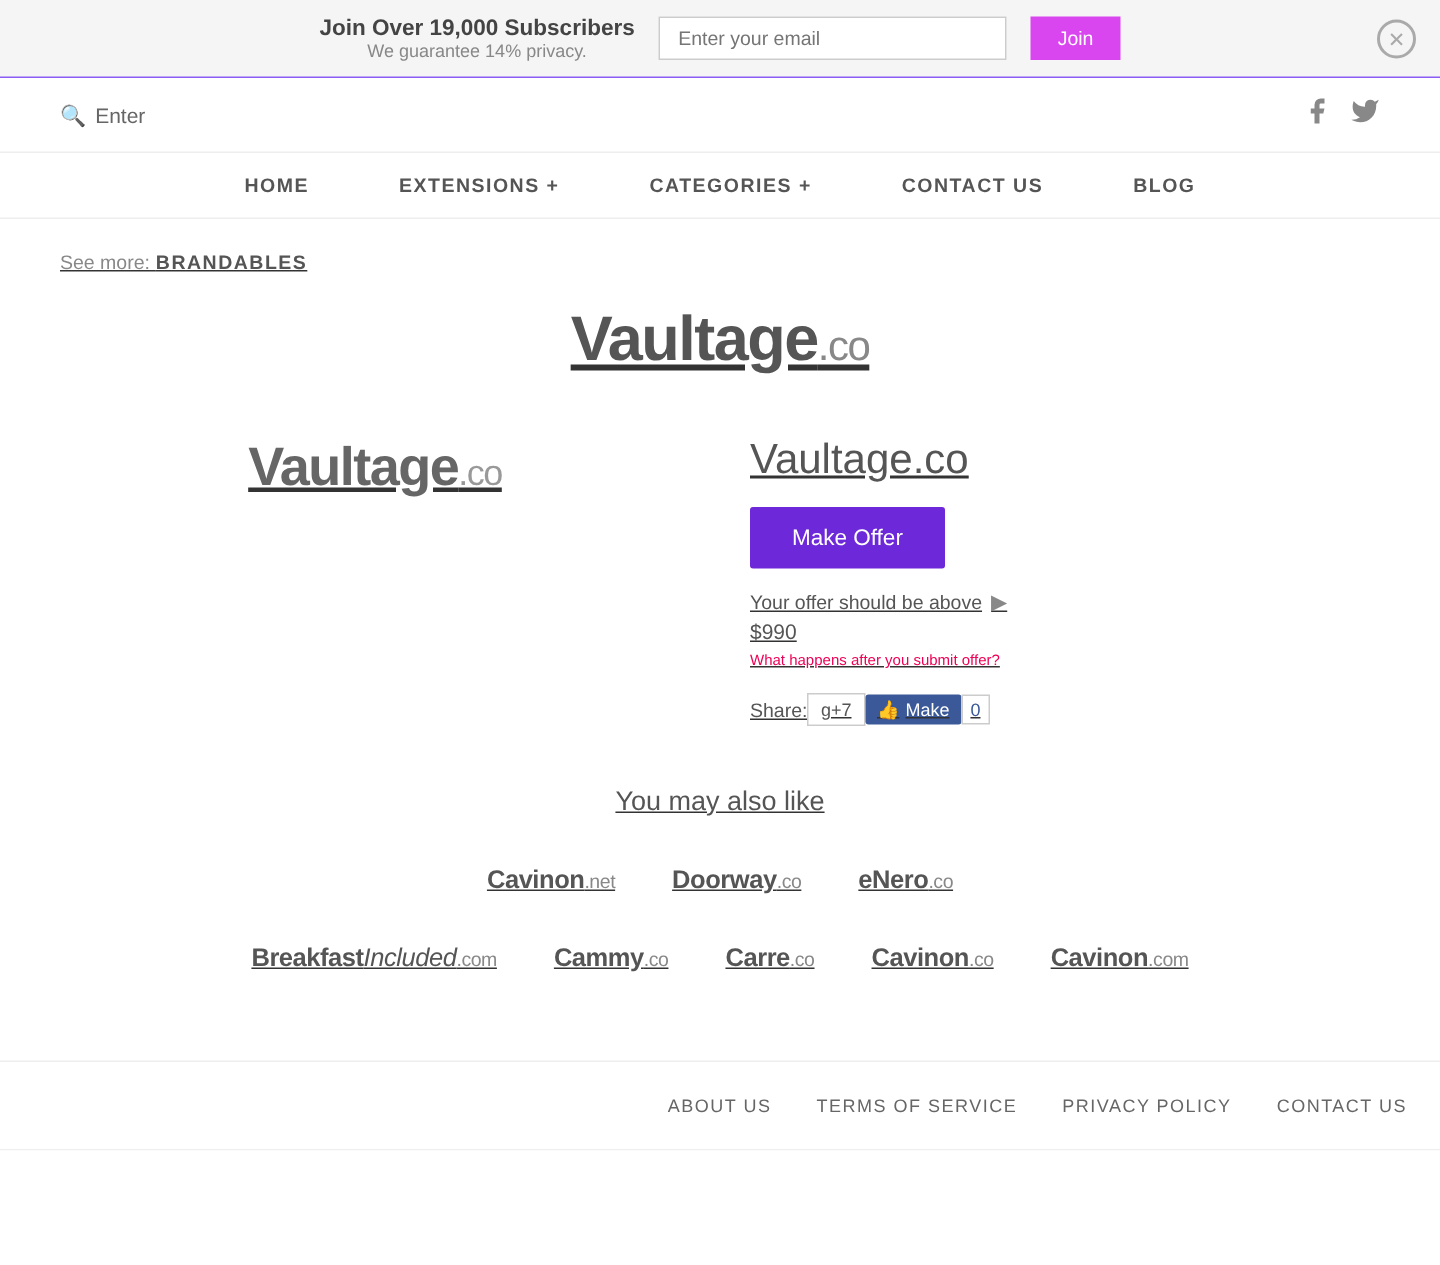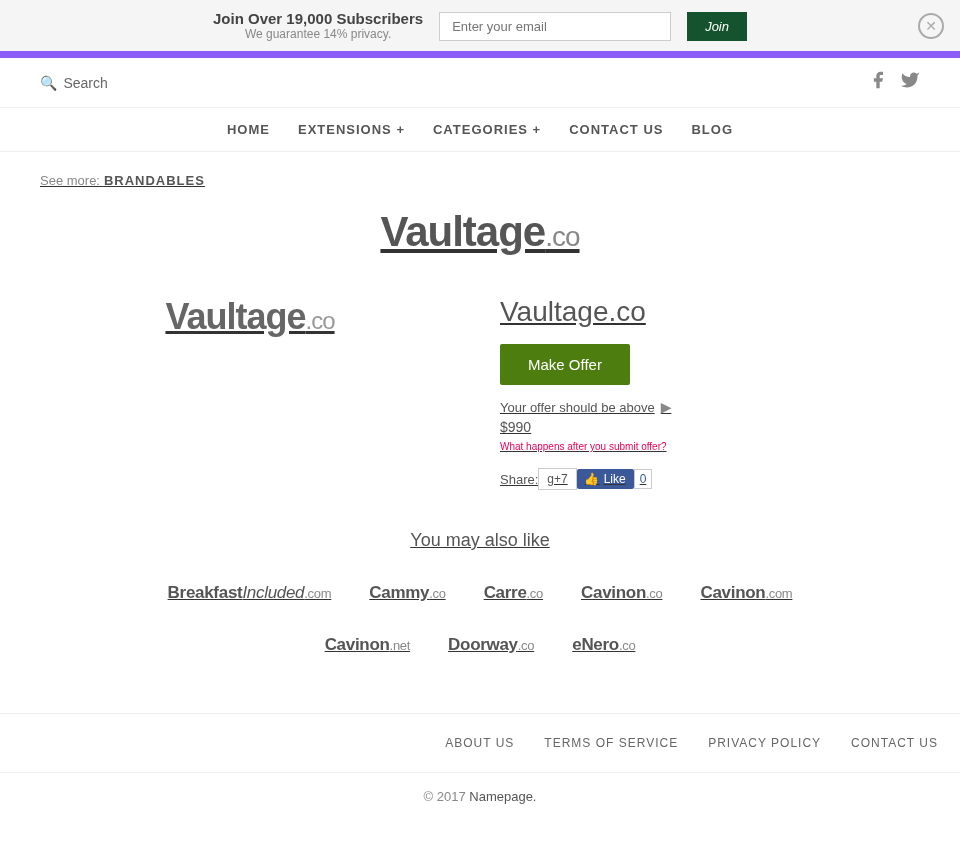--- a/index.html
+++ b/index.html
@@ -1,46 +1,45 @@
 <!DOCTYPE html>
 <html><head>
   <meta charset="utf-8">
   <style>
     * { margin: 0; padding: 0; box-sizing: border-box; }
     body { font-family: 'Arial', sans-serif; background: #fff; color: #333; font-size: 14px; }
 
     
     .top-banner {
       background: #f5f5f5;
-      border-bottom: 7px solid #8b5cf6;
-      display: flex;
-      align-items: flex-end;
+      border-bottom: 1px solid #8b5cf6;
+      display: flex;
+      align-items: center;
       justify-content: center;
       gap: 16px;
       padding: 10px 20px;
       position: relative;
     }
     .top-banner-text { text-align: center; }
     .top-banner-text .title { font-size: 15px; font-weight: bold; color: #444; }
     .top-banner-text .subtitle { font-size: 12px; color: #888; }
     .top-banner input {
       border: 1px solid #ccc;
       padding: 6px 12px;
       font-size: 13px;
       width: 232px;
       color: #999;
     }
     .top-banner .join-btn {
-      background: #14532d;
+      background: #d946ef;
       color: #fff;
       border: none;
       padding: 7px 18px;
       font-size: 13px;
       cursor: pointer;
-      font-style: italic;
     }
     .close-btn {
       position: absolute;
       right: 16px;
       top: 50%;
       transform: translateY(-50%);
       width: 26px; height: 26px;
       border-radius: 50%;
       border: 2px solid #aaa;
       background: none;
@@ -77,21 +76,21 @@
     .logo-text span { color: #888; font-weight: 300; }
     .social-icons { display: flex; gap: 12px; }
     .social-icon {
       color: #888; font-size: 18px; cursor: pointer; text-decoration: none;
     }
 
     
     nav {
       display: flex;
       justify-content: center;
-      gap: 28px;
+      gap: 60px;
       padding: 14px 0;
       border-bottom: 1px solid #eee;
       background: #fff;
     }
     nav a {
       text-decoration: none;
       color: #555;
       font-size: 13px;
       letter-spacing: 1px;
       font-weight: 600;
@@ -138,21 +137,21 @@
       font-size: 36px;
       font-weight: bold;
       color: #666;
       letter-spacing: -1px;
     }
     .domain-image-placeholder .ext { font-size: 24px; color: #999; font-weight: normal; }
 
     .offer-area { flex: 1; }
     .domain-name-title { font-size: 28px; color: #555; margin-bottom: 16px; font-weight: 400; }
     .make-offer-btn {
-      background: #4d7c0f;
+      background: #6d28d9;
       color: #fff;
       border: none;
       padding: 12px 28px;
       font-size: 15px;
       cursor: pointer;
       border-radius: 2px;
       margin-bottom: 14px;
     }
     .offer-hint {
       display: flex; align-items: center; gap: 6px;
@@ -245,21 +244,21 @@
     <div class="subtitle">We guarantee 14% privacy.</div>
   </div>
   <input type="email" class="" placeholder="Enter your email" style="">
   <button class="join-btn">Join</button>
   <button class="close-btn">✕</button>
 </div>
 
 <div class="header">
   <div class="header-search">
     <span class="search-icon">🔍</span>
-    <span>Search</span>
+    <span>Enter</span>
   </div>
   <div class="social-icons">
     <a href="#" class="social-icon">
       <svg width="20" height="20" viewBox="0 0 24 24" fill="#888">
           <path d="M18 2h-3a5 5 0 0 0-5 5v3H7v4h3v8h4v-8h3l1-4h-4V7a1 1 0 0 1 1-1h3z"></path>
         </svg>
     </a>
     <a href="#" class="social-icon">
       <svg width="20" height="20" viewBox="0 0 24 24" fill="#888">
           <path d="M23 3a10.9 10.9 0 0 1-3.14 1.53 4.48 4.48 0 0 0-7.86 3v1A10.66 10.66 0 0 1 3 4s-4 9 5 13a11.64 11.64 0 0 1-7 2c9 5 20 0 20-11.5a4.5 4.5 0 0 0-.08-.83A7.72 7.72 0 0 0 23 3z"></path>
@@ -301,64 +300,60 @@
         <span>Your offer should be above</span>
         <span class="arrow">▶</span>
       </div>
       <div class="offer-price">$990</div>
       <a href="#" class="offer-question">What happens after you submit offer?</a>
       <div class="share-row">
         <span>Share:</span>
         <button class="gplus-btn">g+7</button>
         <button class="fb-like-btn">
           <span>👍</span>
-          <span>Like</span>
+          <span>Make</span>
         </button>
         <span class="like-count">0</span>
       </div>
     </div>
   </div>
 
   <div class="also-like">
     <div class="also-like-title">You may also like</div>
     <div class="domain-cards">
       <div class="domain-card">
+        <span class="domain-card-text">Cavinon<span class="ext">.net</span></span>
+      </div>
+      <div class="domain-card">
+        <span class="domain-card-text">Doorway<span class="ext">.co</span></span>
+      </div>
+      <div class="domain-card">
+        <span class="domain-card-text">eNero<span class="ext">.co</span></span>
+      </div>
+    </div>
+    <div class="domain-cards">
+      <div class="domain-card">
         <span class="domain-card-text">Breakfast<span class="italic">Included</span><span class="ext">.com</span></span>
       </div>
       <div class="domain-card">
         <span class="domain-card-text">Cammy<span class="ext">.co</span></span>
       </div>
       <div class="domain-card">
         <span class="domain-card-text">Carre<span class="ext">.co</span></span>
       </div>
       <div class="domain-card">
         <span class="domain-card-text">Cavinon<span class="ext">.co</span></span>
       </div>
       <div class="domain-card">
         <span class="domain-card-text">Cavinon<span class="ext">.com</span></span>
-      </div>
-    </div>
-    <div class="domain-cards">
-      <div class="domain-card">
-        <span class="domain-card-text">Cavinon<span class="ext">.net</span></span>
-      </div>
-      <div class="domain-card">
-        <span class="domain-card-text">Doorway<span class="ext">.co</span></span>
-      </div>
-      <div class="domain-card">
-        <span class="domain-card-text">eNero<span class="ext">.co</span></span>
       </div>
     </div>
   </div>
 </div>
 
 <footer>
   <div class="footer-links">
     <a href="#">ABOUT US</a>
     <a href="#">TERMS OF SERVICE</a>
     <a href="#">PRIVACY POLICY</a>
     <a href="#">CONTACT US</a>
   </div>
-  <div class="footer-copyright">
-    <span>© 2017</span>
-    <a href="#">Namepage.</a>
-  </div>
 </footer>
 
 </body></html>

